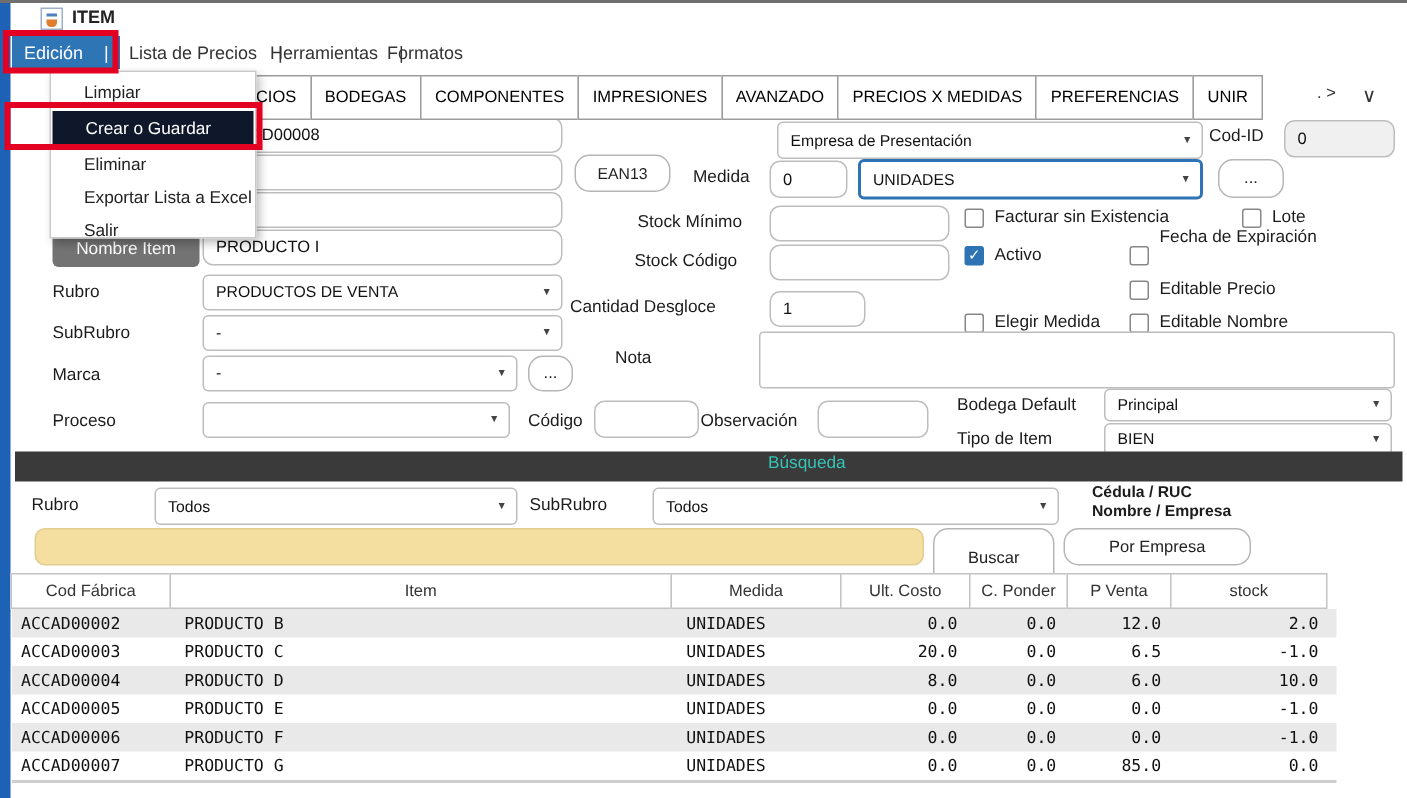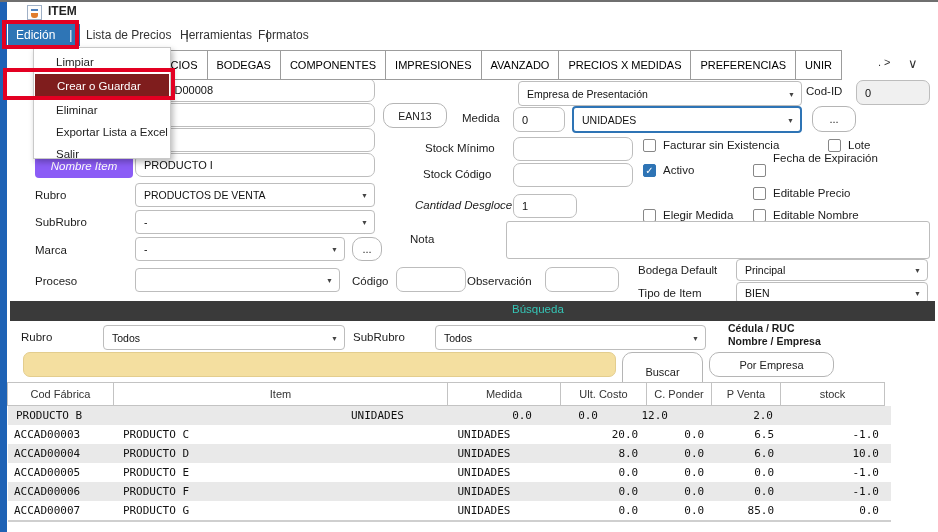--- a/index.html
+++ b/index.html
@@ -28,37 +28,37 @@
   
   .tabsrow { left:139px; top:50px; height:30px; display:flex; z-index:1; }
   .tab { height:30px; line-height:28px; padding:0 9px; border:1px solid #9c9c9c; margin-left:-1px;
          background:#fff; font-size:11px; color:#000; white-space:nowrap; }
   .tabextra { top:56px; font-size:11px; color:#333; }
 
   
   .menupanel { left:33px; top:47px; width:138px; height:112px; background:#fff; border:1px solid #c9c9c9;
                box-shadow:2px 3px 6px rgba(0,0,0,.28); z-index:30; padding-top:3px; }
   .mitem { height:22px; line-height:22px; padding-left:22px; font-size:11.5px; color:#222; white-space:nowrap; }
-  .mitem.active { background:#7f1d1d; color:#fff; height:24px; line-height:24px; margin:1px 1px; }
+  .mitem.active { background:#0f172a; color:#fff; height:24px; line-height:24px; margin:1px 1px; }
 
   
   .lbl { font-size:11.5px; color:#1c1c1c; white-space:nowrap; }
   .lbl.bold { font-weight:bold; font-size:10.5px; }
   .field { background:#fff; border:1px solid #bdbdbd; border-radius:7px; font-size:11px;
            padding:0 8px; display:flex; align-items:center; color:#111; overflow:hidden; white-space:nowrap; }
   .field.gray { background:#f0f0f0; }
   .field.yellow { background:#f4dfa0; border-color:#e3cd8e; }
   .combo { background:#fff; border:1px solid #bdbdbd; border-radius:4px; font-size:10.5px;
            padding:0 18px 0 8px; display:flex; align-items:center; color:#111; position:absolute; white-space:nowrap; }
   .combo.focus { border:2px solid #2e74b5; }
   .arr { position:absolute; right:6px; top:50%; transform:translateY(-50%); font-size:7px; color:#444; }
   .btn { background:#fff; border:1px solid #b5b5b5; border-radius:10px; font-size:11px; color:#222;
          display:flex; align-items:center; justify-content:center; white-space:nowrap; }
-  .darkbtn { background:#8b5cf6; color:#fff; border-radius:4px; font-size:11.5px;
-             display:flex; align-items:center; justify-content:center;font-style:italic; }
+  .darkbtn { background:#737373; color:#fff; border-radius:4px; font-size:11.5px;
+             display:flex; align-items:center; justify-content:center; }
   .chk { width:13px; height:13px; border:1px solid #878787; border-radius:2px; background:#fff; }
   .chk.checked { background:#2e74b5; border-color:#2e74b5; color:#fff; font-size:10px; line-height:12px; text-align:center; }
 
   .busqbar { left:10px; top:301px; width:925px; height:20px; background:#3a3a3a; }
   .busqtitle { left:512px; top:303px; font-size:11.5px; color:#35c4b5; }
 
   
   .tbl { left:8px; top:383px; width:883px; border-bottom:2px solid #cfcfcf; }
   .trow { display:flex; width:883px; }
   .thead .tcell { height:24px; line-height:22px; border:1px solid #c3c3c3; margin-left:-1px; margin-top:-1px;
@@ -181,21 +181,21 @@
   <div class="abs lbl" style="left:773px; top:152px;">Fecha de Expiración</div>
 
   <div class="abs chk" style="left:753px; top:187px;"></div>
   <div class="abs lbl" style="left:773px; top:187px;">Editable Precio</div>
 
   <div class="abs chk" style="left:643px; top:209px;"></div>
   <div class="abs lbl" style="left:663px; top:209px;">Elegir Medida</div>
   <div class="abs chk" style="left:753px; top:209px;"></div>
   <div class="abs lbl" style="left:773px; top:209px;">Editable Nombre</div>
 
-  <div class="abs lbl" style="left:415px; top:199px;font-style:italic;">Cantidad Desgloce</div>
+  <div class="abs lbl" style="left:380px; top:199px;">Cantidad Desgloce</div>
   <div class="abs field" style="left:513px; top:194px; width:64px; height:24px;">1</div>
 
   <div class="abs lbl" style="left:410px; top:233px;">Nota</div>
   <div class="abs field" style="left:506px; top:221px; width:424px; height:38px; border-radius:3px; align-items:flex-start;"></div>
 
   <div class="abs lbl" style="left:638px; top:264px;">Bodega Default</div>
   <div class="combo" style="left:736px; top:259px; width:192px; height:22px;">
     <span>Principal</span>
     <span class="arr">▼</span>
   </div>
@@ -235,20 +235,21 @@
       <div class="tcell c0">Cod Fábrica</div>
       <div class="tcell c1">Item</div>
       <div class="tcell c2">Medida</div>
       <div class="tcell c3">Ult. Costo</div>
       <div class="tcell c4">C. Ponder</div>
       <div class="tcell c5">P Venta</div>
       <div class="tcell c6">stock</div>
     </div>
     <div class="tbody">
       <div class="trow alt">
+        <div class="tcell c0">ACCAD00002</div>
         <div class="tcell c1">PRODUCTO B</div>
         <div class="tcell c2">UNIDADES</div>
         <div class="tcell c3">0.0</div>
         <div class="tcell c4">0.0</div>
         <div class="tcell c5">12.0</div>
         <div class="tcell c6">2.0</div>
       </div>
       <div class="trow">
         <div class="tcell c0">ACCAD00003</div>
         <div class="tcell c1">PRODUCTO C</div>

